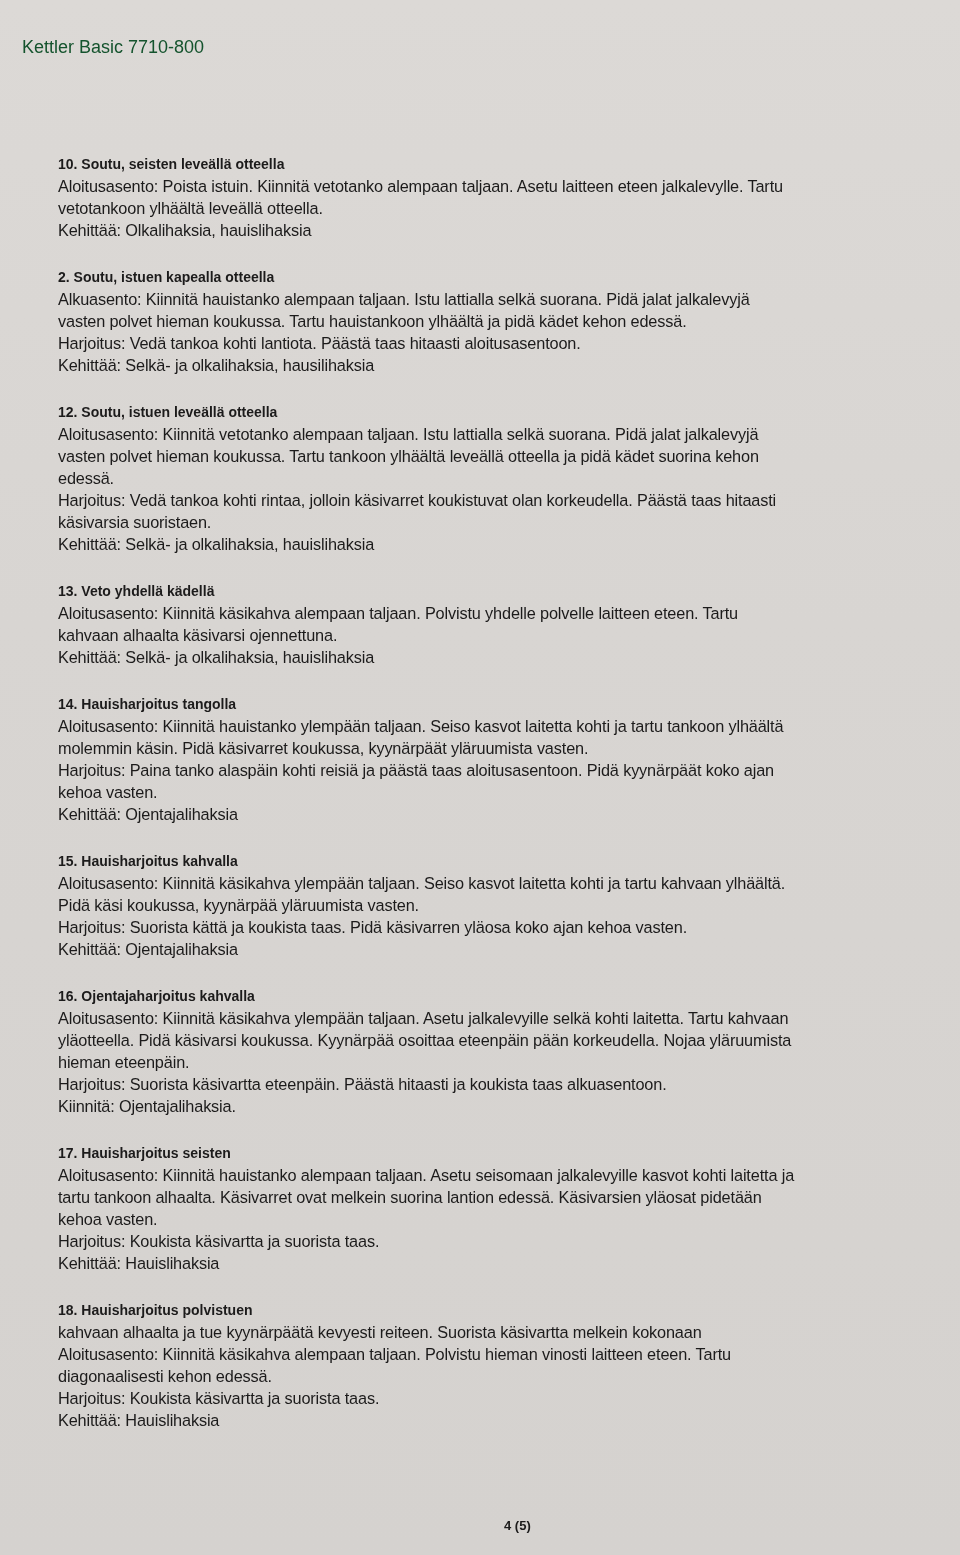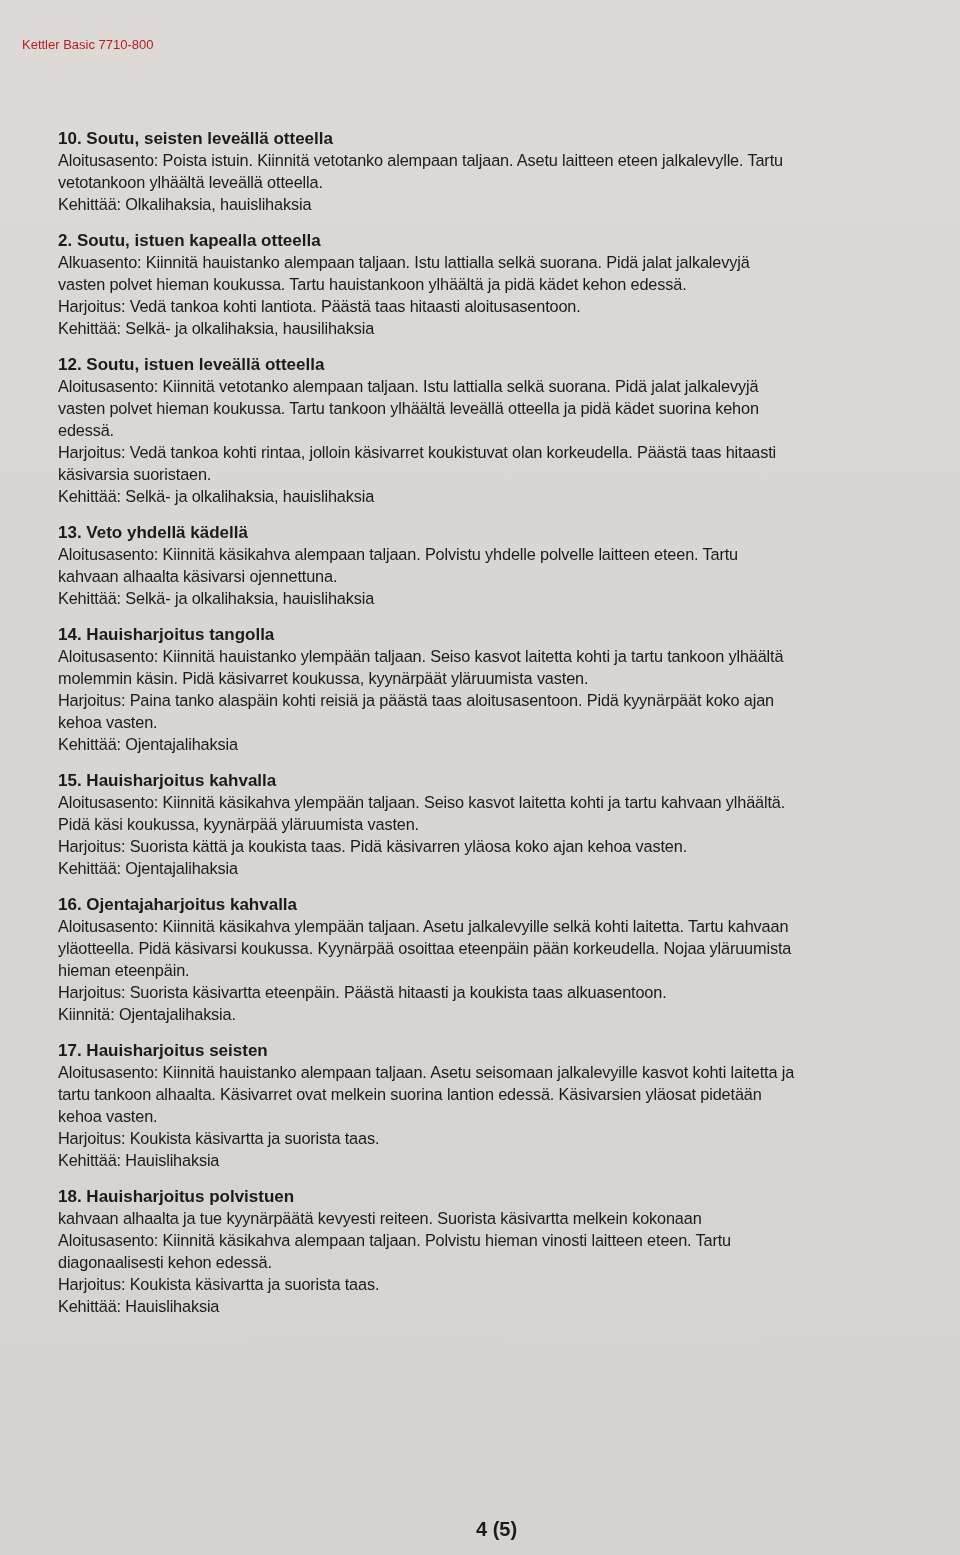--- a/index.html
+++ b/index.html
@@ -6,36 +6,36 @@
   body {
     width: 960px; height: 1555px; overflow: hidden;
     background: #d9d6d3;
     background-image: linear-gradient(180deg, #dcd9d6 0%, #d8d5d2 40%, #d5d2cf 100%);
     font-family: "Liberation Sans", sans-serif;
     color: #1c1b1b;
     position: relative;
   }
   .header {
     position: absolute; left: 22px; top: 37px;
-    font-size: 13px; color: #b91c1c;
+    font-size: 18px; color: #14532d;
   }
   .content {
     position: absolute; left: 58px; top: 128px; width: 900px;
   }
   .section { margin-bottom: 15px; }
   .section .title {
-    font-weight: bold; font-size: 17px; line-height: 21px;
+    font-weight: bold; font-size: 14px; line-height: 21px; margin-top: 26px;
   }
   .section .line {
     font-size: 16.3px; line-height: 22px; white-space: nowrap;
     letter-spacing: -0.15px;
   }
   .footer {
-    position: absolute; left: 476px; top: 1518px;
-    font-size: 20px; font-weight: bold;
+    position: absolute; left: 504px; top: 1518px;
+    font-size: 13px; font-weight: bold;
   }
 </style>
 </head>
 <body>
 
 <div class="header">Kettler Basic 7710-800</div>
 
 <div class="content">
   <div class="section">
     <div class="title">10. Soutu, seisten leveällä otteella</div>

